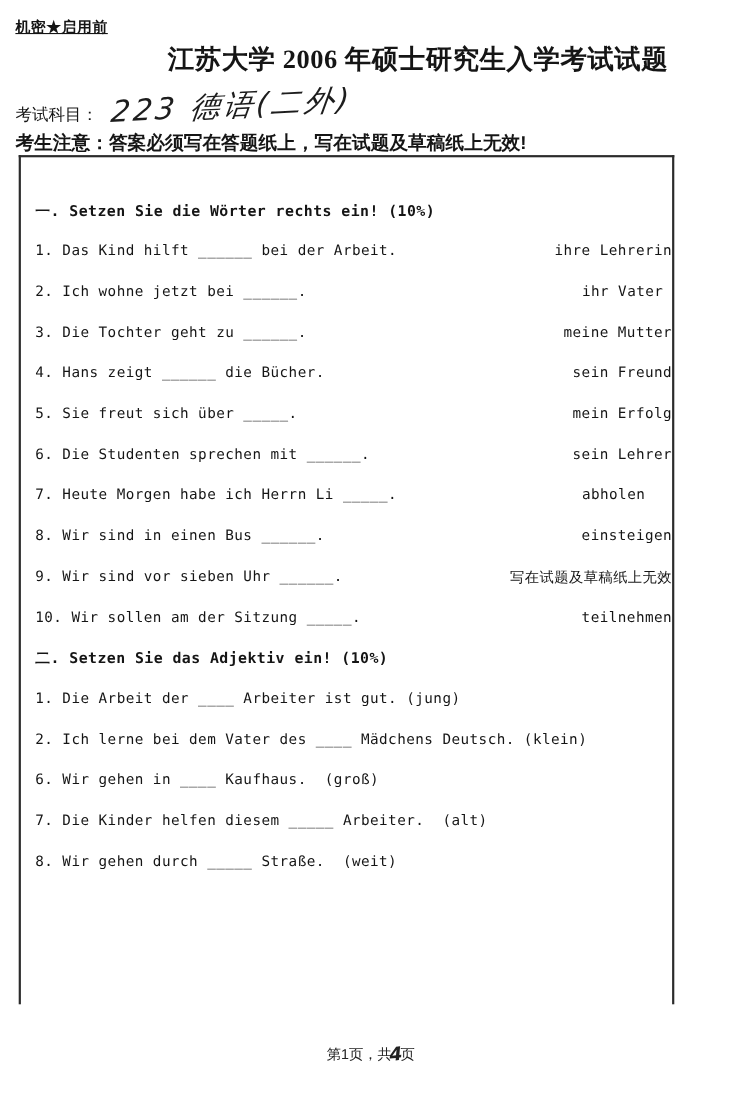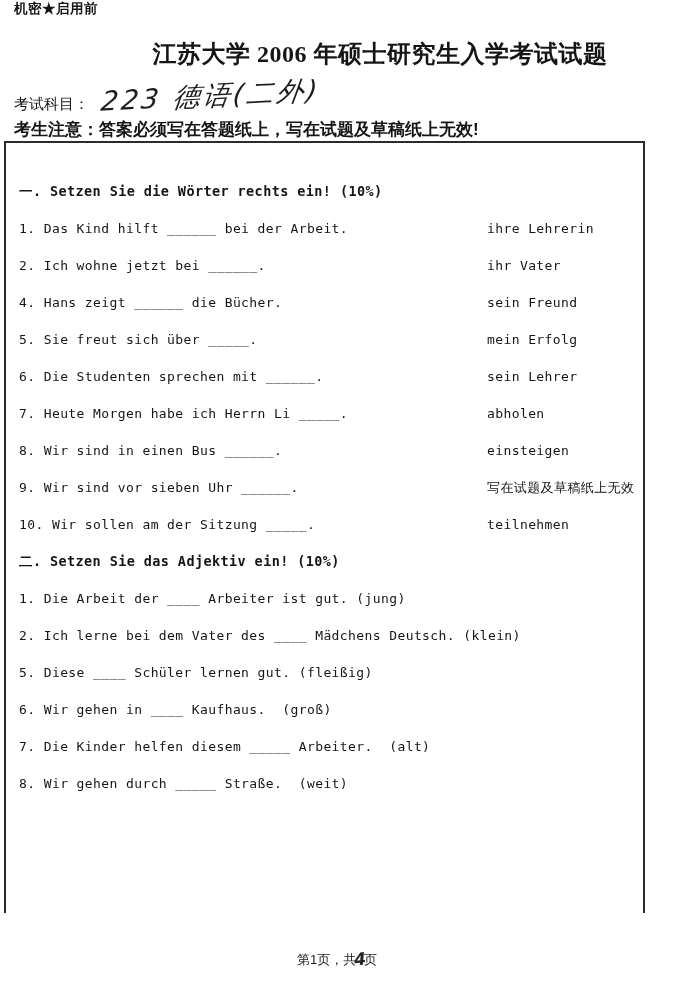--- a/index.html
+++ b/index.html
@@ -1,47 +1,47 @@
 <!DOCTYPE html>
 <html><head>
 <meta charset="utf-8">
 <style>
   html,body { margin:0; padding:0; }
   body {
     width:674px; height:996px; background:#ffffff; position:relative;
     font-family:"Liberation Sans", sans-serif; color:#151515; overflow:hidden;
   }
   .classification {
-    position:absolute; left:14px; top:0;
-    font-size:13.5px; font-weight:bold; letter-spacing:0.5px;
+    position:absolute; left:14px; top:16px;
+    font-size:13.5px; font-weight:bold; letter-spacing:0.5px;text-decoration:underline;
   }
   .title {
     position:absolute; left:0; top:38px; width:100%; margin:0;
     text-align:center; font-family:"Liberation Serif", serif;
     font-size:24px; font-weight:bold; letter-spacing:0.5px;padding-left:43px;
   }
   .subject-line { position:absolute; left:14px; top:82px; height:36px; white-space:nowrap; }
   .subject-label { font-size:15px; font-weight:normal; vertical-align:middle; }
   .handwrite {
     display:inline-block; font-family:"DejaVu Sans", sans-serif; font-style:italic;
     font-size:27px; letter-spacing:3px; transform:rotate(-3deg) skewX(-10deg);
     position:relative; top:-4px; left:12px; color:#1d1d1d;
   }
   .notice-line { position:absolute; left:14px; top:118px; font-size:17px; font-weight:bold; white-space:nowrap; }
   .exam-box {
-    position:absolute; left:4px; top:141px; width:641px; height:772px;
+    position:absolute; left:17px; top:141px; width:596px; height:772px;
     box-sizing:border-box; border:2px solid #2b2b2b; border-bottom:none;
     padding:30px 0 0 13px;
     font-family:"DejaVu Sans Mono","Liberation Mono",monospace;
     font-size:13px; letter-spacing:0.4px;
   }
   .line { height:37px; display:flex; align-items:center; }
   .s-heading { font-weight:bold; font-size:13.5px; }
   .sentence { width:468px; white-space:pre; }
-  .cue { white-space:pre; }
+  .cue { white-space:pre;margin-left:29px; }
   .footer {
     position:absolute; left:0; top:948px; width:100%;
     text-align:center; font-size:13px; color:#222;
   }
   .hw-num {
     display:inline-block; font-family:"DejaVu Sans", sans-serif;
     font-style:italic; font-weight:bold; font-size:17px;
     transform:rotate(-6deg); position:relative; top:1px; margin:0 -2px;
   }
 </style>
@@ -68,20 +68,24 @@
 
     <div class="line">
       <span class="sentence">1. Das Kind hilft ______ bei der Arbeit.</span>
       <span class="cue">ihre Lehrerin</span>
     </div>
     <div class="line">
       <span class="sentence">2. Ich wohne jetzt bei ______.</span>
       <span class="cue">ihr Vater</span>
     </div>
     <div class="line">
+      <span class="sentence">3. Die Tochter geht zu ______.</span>
+      <span class="cue">meine Mutter</span>
+    </div>
+    <div class="line">
       <span class="sentence">4. Hans zeigt ______ die Bücher.</span>
       <span class="cue">sein Freund</span>
     </div>
     <div class="line">
       <span class="sentence">5. Sie freut sich über _____.</span>
       <span class="cue">mein Erfolg</span>
     </div>
     <div class="line">
       <span class="sentence">6. Die Studenten sprechen mit ______.</span>
       <span class="cue">sein Lehrer</span>
@@ -105,23 +109,20 @@
 
     <div class="line s-heading">二. Setzen Sie das Adjektiv ein! (10%)</div>
 
     <div class="line">
       <span class="sentence">1. Die Arbeit der ____ Arbeiter ist gut. (jung)</span>
     </div>
     <div class="line">
       <span class="sentence">2. Ich lerne bei dem Vater des ____ Mädchens Deutsch. (klein)</span>
     </div>
     <div class="line">
-      <span class="sentence">5. Diese ____ Schüler lernen gut. (fleißig)</span>
-    </div>
-    <div class="line">
       <span class="sentence">6. Wir gehen in ____ Kaufhaus.  (groß)</span>
     </div>
     <div class="line">
       <span class="sentence">7. Die Kinder helfen diesem _____ Arbeiter.  (alt)</span>
     </div>
     <div class="line">
       <span class="sentence">8. Wir gehen durch _____ Straße.  (weit)</span>
     </div>
 
   </div>

